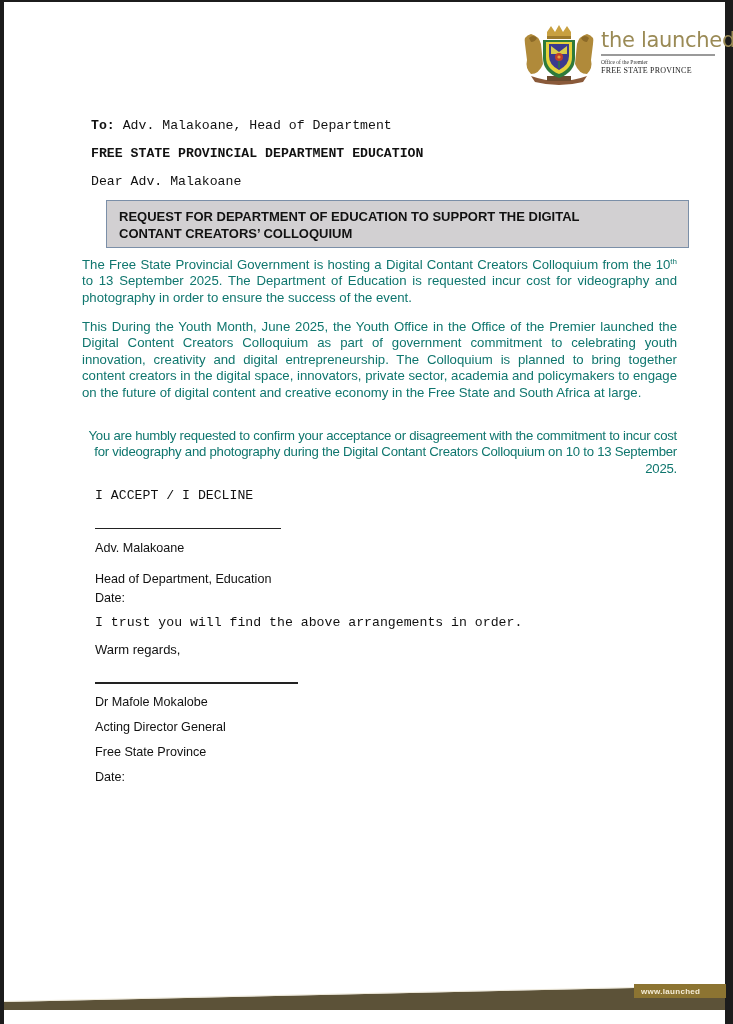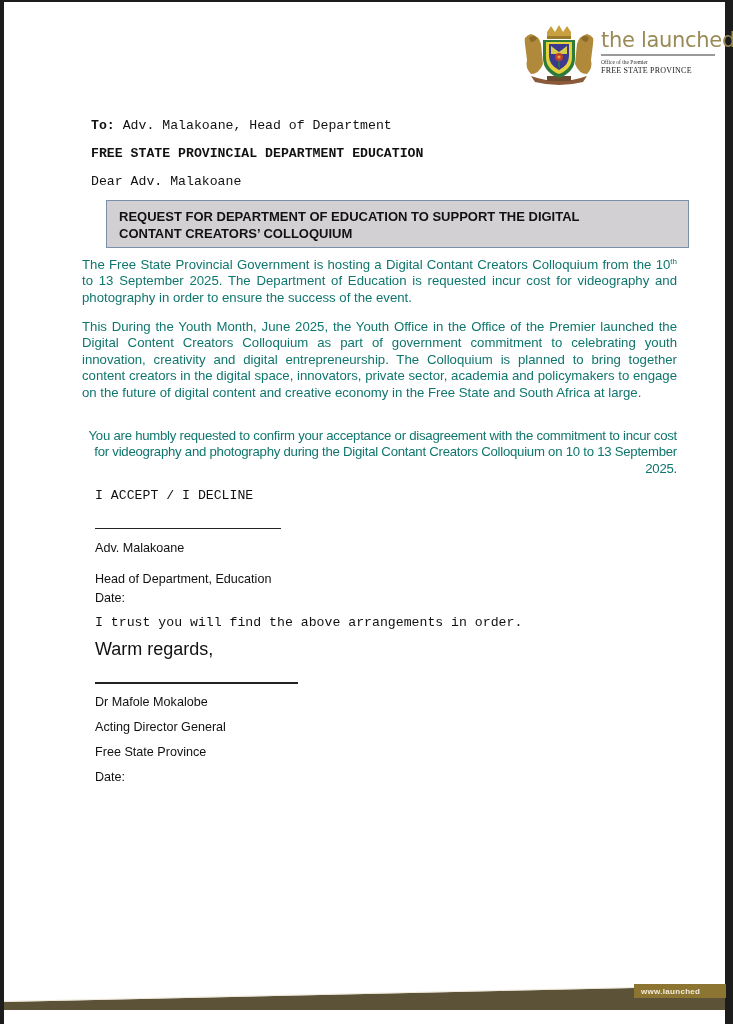--- a/index.html
+++ b/index.html
@@ -109,21 +109,21 @@
   <div class="para tight" style="top:426px;">You are humbly requested to confirm your acceptance or disagreement with the commitment to incur cost for videography and photography during the Digital Contant Creators Colloquium on 10 to 13 September 2025.</div>
 
   <div class="line" style="top:486px; left:91px;">I ACCEPT / I DECLINE</div>
 
   <div class="sig-line" style="top:526px; width:186px;"></div>
   <div class="sig" style="top:539px;">Adv. Malakoane</div>
   <div class="sig" style="top:564px;margin-top:6px;">Head of Department, Education</div>
   <div class="sig" style="top:589px;">Date:</div>
 
   <div class="line" style="top:613px; left:91px;">I trust you will find the above arrangements in order.</div>
-  <div class="sig" style="top:640px; font-size:18px;">Warm regards,</div>
+  <div class="sig" style="top:640px; font-size:13px;">Warm regards,</div>
 
   <div class="sig-line" style="top:680px; width:203px; height:1.5px;"></div>
   <div class="sig" style="top:693px;">Dr Mafole Mokalobe</div>
   <div class="sig" style="top:718px;">Acting Director General</div>
   <div class="sig" style="top:743px;">Free State Province</div>
   <div class="sig" style="top:768px;">Date:</div>
 </div>
 
 <svg class="footer" viewBox="0 980 733 40" preserveAspectRatio="none">
   <polygon points="4,1002 725,986 725,1010 4,1010" fill="#5c5238"></polygon>

